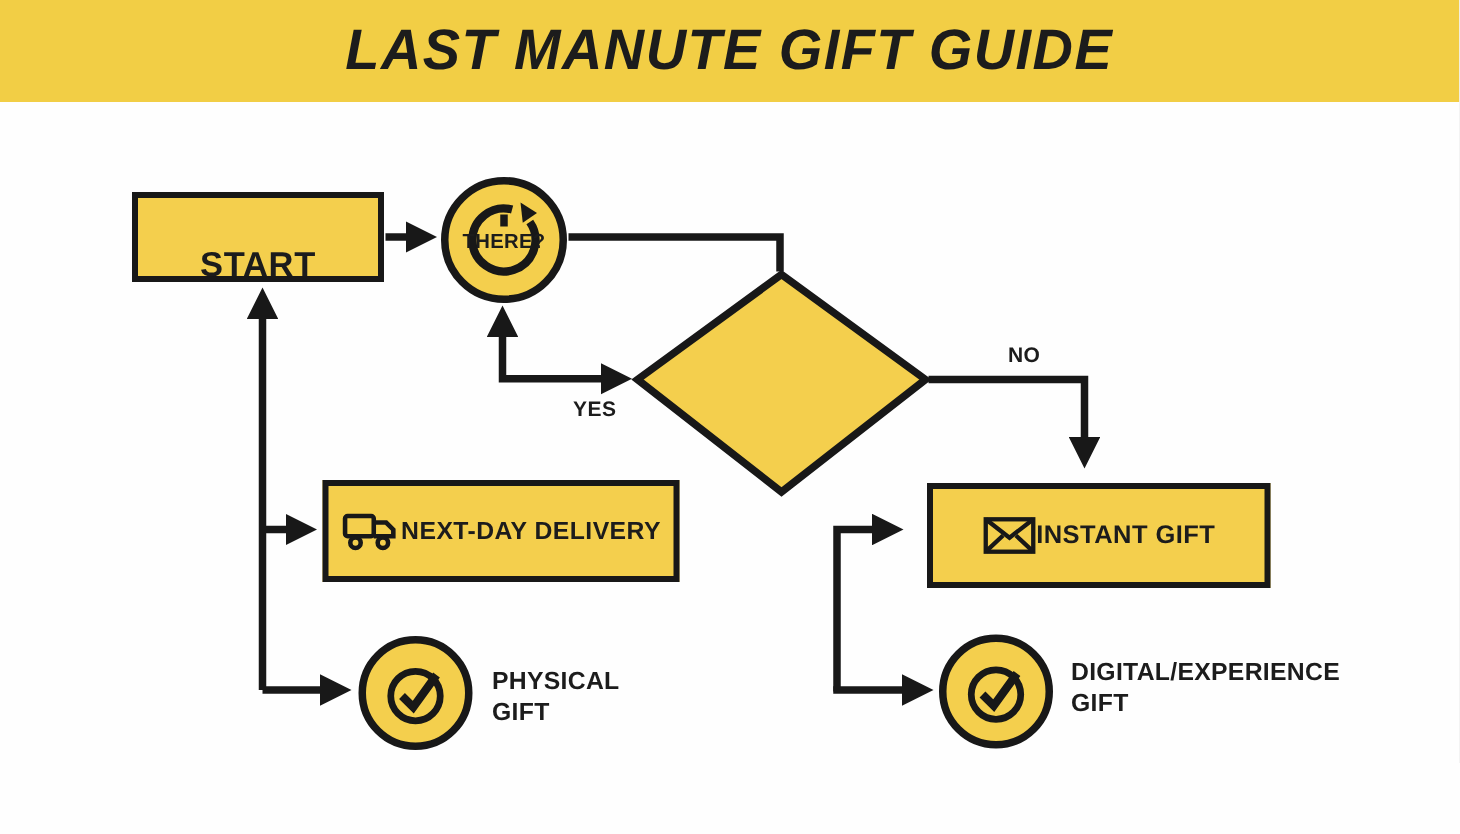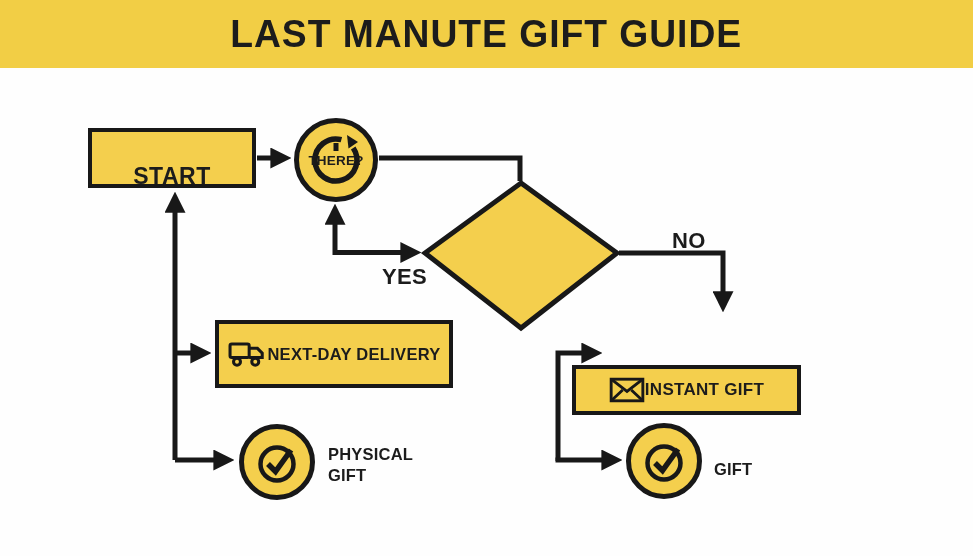--- a/index.html
+++ b/index.html
@@ -5,21 +5,21 @@
   html,body{margin:0;padding:0;background:#e9e9e9;}
   .stage{
     position:relative;width:973px;height:556px;overflow:hidden;
     background:var(--canvas-bg,#FEFEFE);
     font-family:"Liberation Sans",sans-serif;color:var(--ink,#1C1C1C);
   }
   
   .banner{
     position:absolute;left:0;top:0;width:973px;height:68px;
     background:var(--header-bg,#F2CE45);
-    display:flex;align-items:center;justify-content:center;
+    display:flex;align-items:center;justify-content:center;font-style:italic;
   }
   .banner h1{
     margin:0;font-size:38px;font-weight:800;letter-spacing:1px;
     transform:scaleX(0.98);color:var(--ink,#1C1C1C);white-space:nowrap;
   }
   
   .wires{position:absolute;left:0;top:0;}
   .wires path.wire{fill:none;stroke:var(--line,#181818);stroke-width:5;stroke-linejoin:miter;}
   .wires polygon.diamond{fill:var(--node-fill,#F4CF4D);stroke:var(--line,#181818);stroke-width:5;stroke-linejoin:miter;}
   
@@ -34,21 +34,21 @@
   .row{display:flex;align-items:center;gap:0;padding:0 10px;}
   .icon{display:flex;align-items:center;justify-content:center;flex:0 0 auto;}
   .icon svg{display:block;}
   .ico-stroke{fill:none;stroke:var(--line,#181818);}
   
   .time-node{position:relative;}
   .time-node svg{position:absolute;left:50%;top:50%;transform:translate(-50%,-50%);}
   .time-text{position:absolute;left:0;right:0;top:50%;transform:translateY(-46%);
     text-align:center;font-size:13.5px;font-weight:700;letter-spacing:.2px;}
   
-  .float-label{position:absolute;font-weight:700;font-size:22px;letter-spacing:.3px;white-space:nowrap;}
+  .float-label{position:absolute;font-weight:700;font-size:14px;letter-spacing:.3px;white-space:nowrap;}
   .two-line{position:absolute;font-weight:700;font-size:16.5px;line-height:1.3;letter-spacing:.2px;}
   .decision-text{width:160px;text-align:center;font-size:16px;line-height:1.35;}
 </style>
 </head>
 <body>
 
 <div class="stage">
 
   <header class="banner">
     <h1>LAST MANUTE GIFT GUIDE</h1>
@@ -103,21 +103,21 @@
           <rect class="ico-stroke" stroke-width="3.5" x="3.5" y="5.5" width="22" height="15.5" rx="2"></rect>
           <path class="ico-stroke" stroke-width="3.5" d="M25.5 10.5 H35 L40.5 16 V21 H25.5"></path>
           <circle class="ico-stroke" stroke-width="3.5" cx="11.5" cy="26" r="4" fill="#F4CF4D"></circle>
           <circle class="ico-stroke" stroke-width="3.5" cx="32.5" cy="26" r="4" fill="#F4CF4D"></circle>
         </svg>
       </span>
       <span class="node-label" style="font-size:16.5px;">NEXT-DAY DELIVERY</span>
     </div>
   </div>
 
-  <div class="node" style="left:572px;top:322px;width:229px;height:50px;margin-top:43px;">
+  <div class="node" style="left:618px;top:322px;width:229px;height:70px;">
     <div class="row">
       <span class="icon">
         <svg width="36" height="26" viewBox="0 0 50 36">
           <rect class="ico-stroke" stroke-width="4" x="3" y="3" width="44" height="30"></rect>
           <path class="ico-stroke" stroke-width="4" d="M3 3 L25 20 L47 3"></path>
           <path class="ico-stroke" stroke-width="4" d="M3 33 L19 18 M47 33 L31 18"></path>
         </svg>
       </span>
       <span class="node-label" style="font-size:17px;">INSTANT GIFT</span>
     </div>
@@ -138,17 +138,17 @@
 
   <div class="node circle" style="left:626px;top:423px;width:76px;height:76px;">
     <span class="icon">
       <svg width="54" height="54" viewBox="0 0 54 54">
         <circle class="ico-stroke" stroke-width="4.5" cx="27" cy="29" r="16.5"></circle>
         <path class="ico-stroke" stroke-width="5.5" d="M18 29 L25.5 36.5 L41 15"></path>
       </svg>
     </span>
   </div>
   <div class="two-line" style="left:714px;top:438px;">
-    <br>
+    <span>DIGITAL/EXPERIENCE</span><br>
     <span>GIFT</span>
   </div>
 
 </div>
 
 </body></html>

